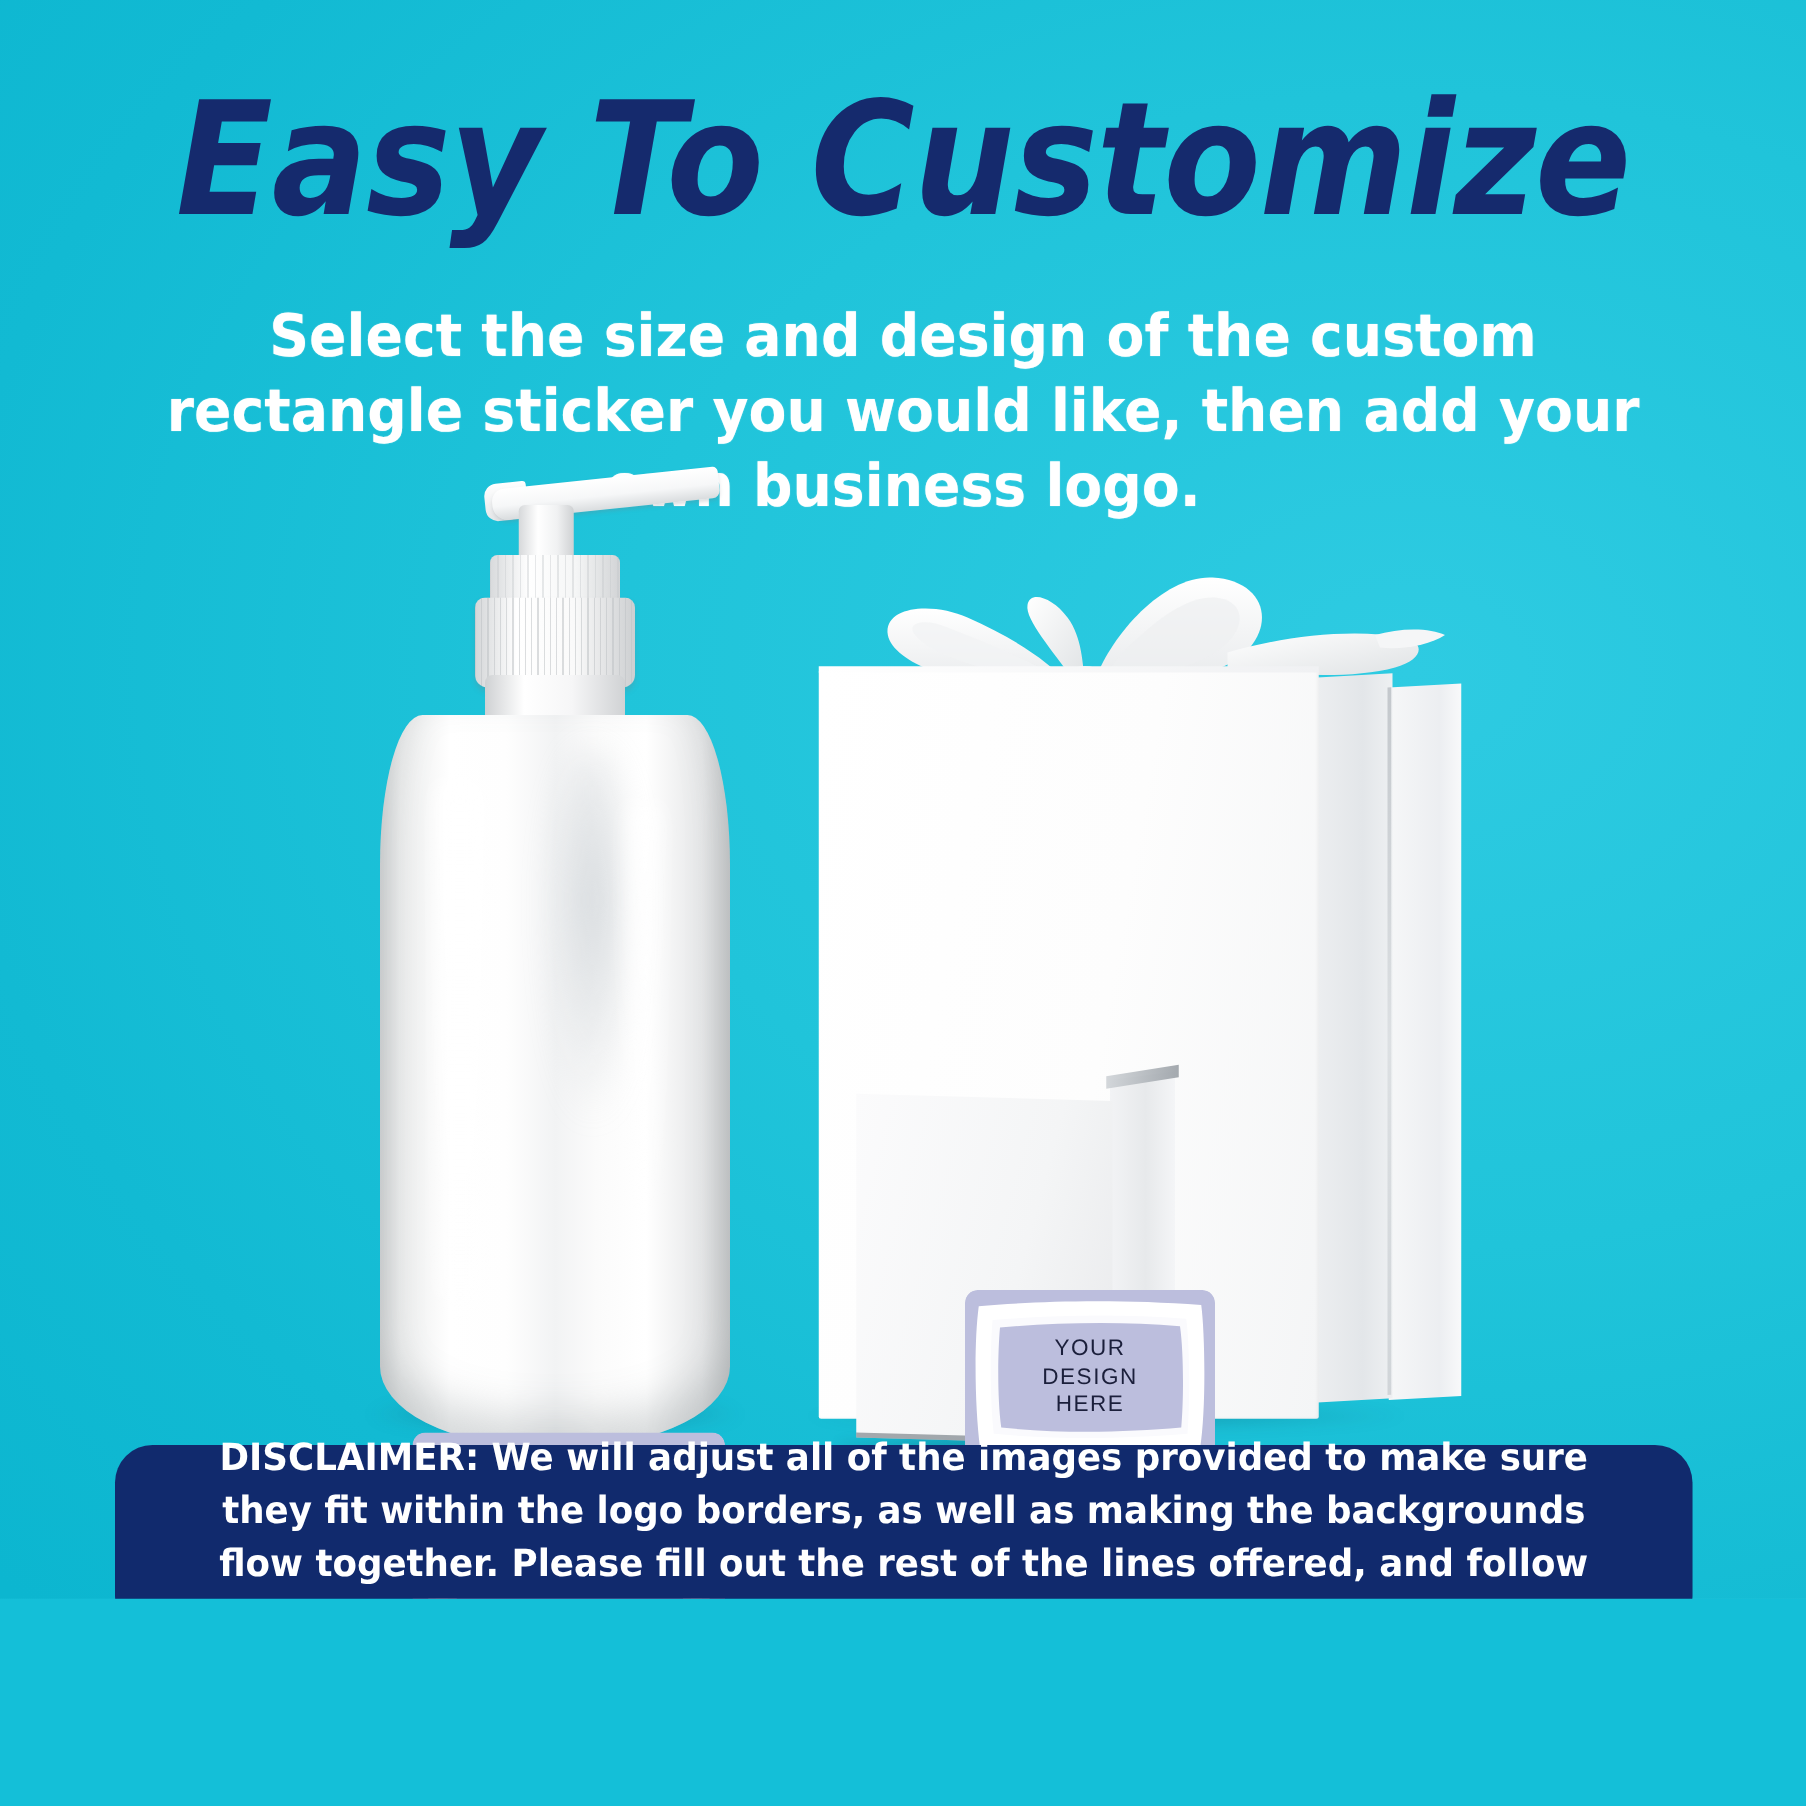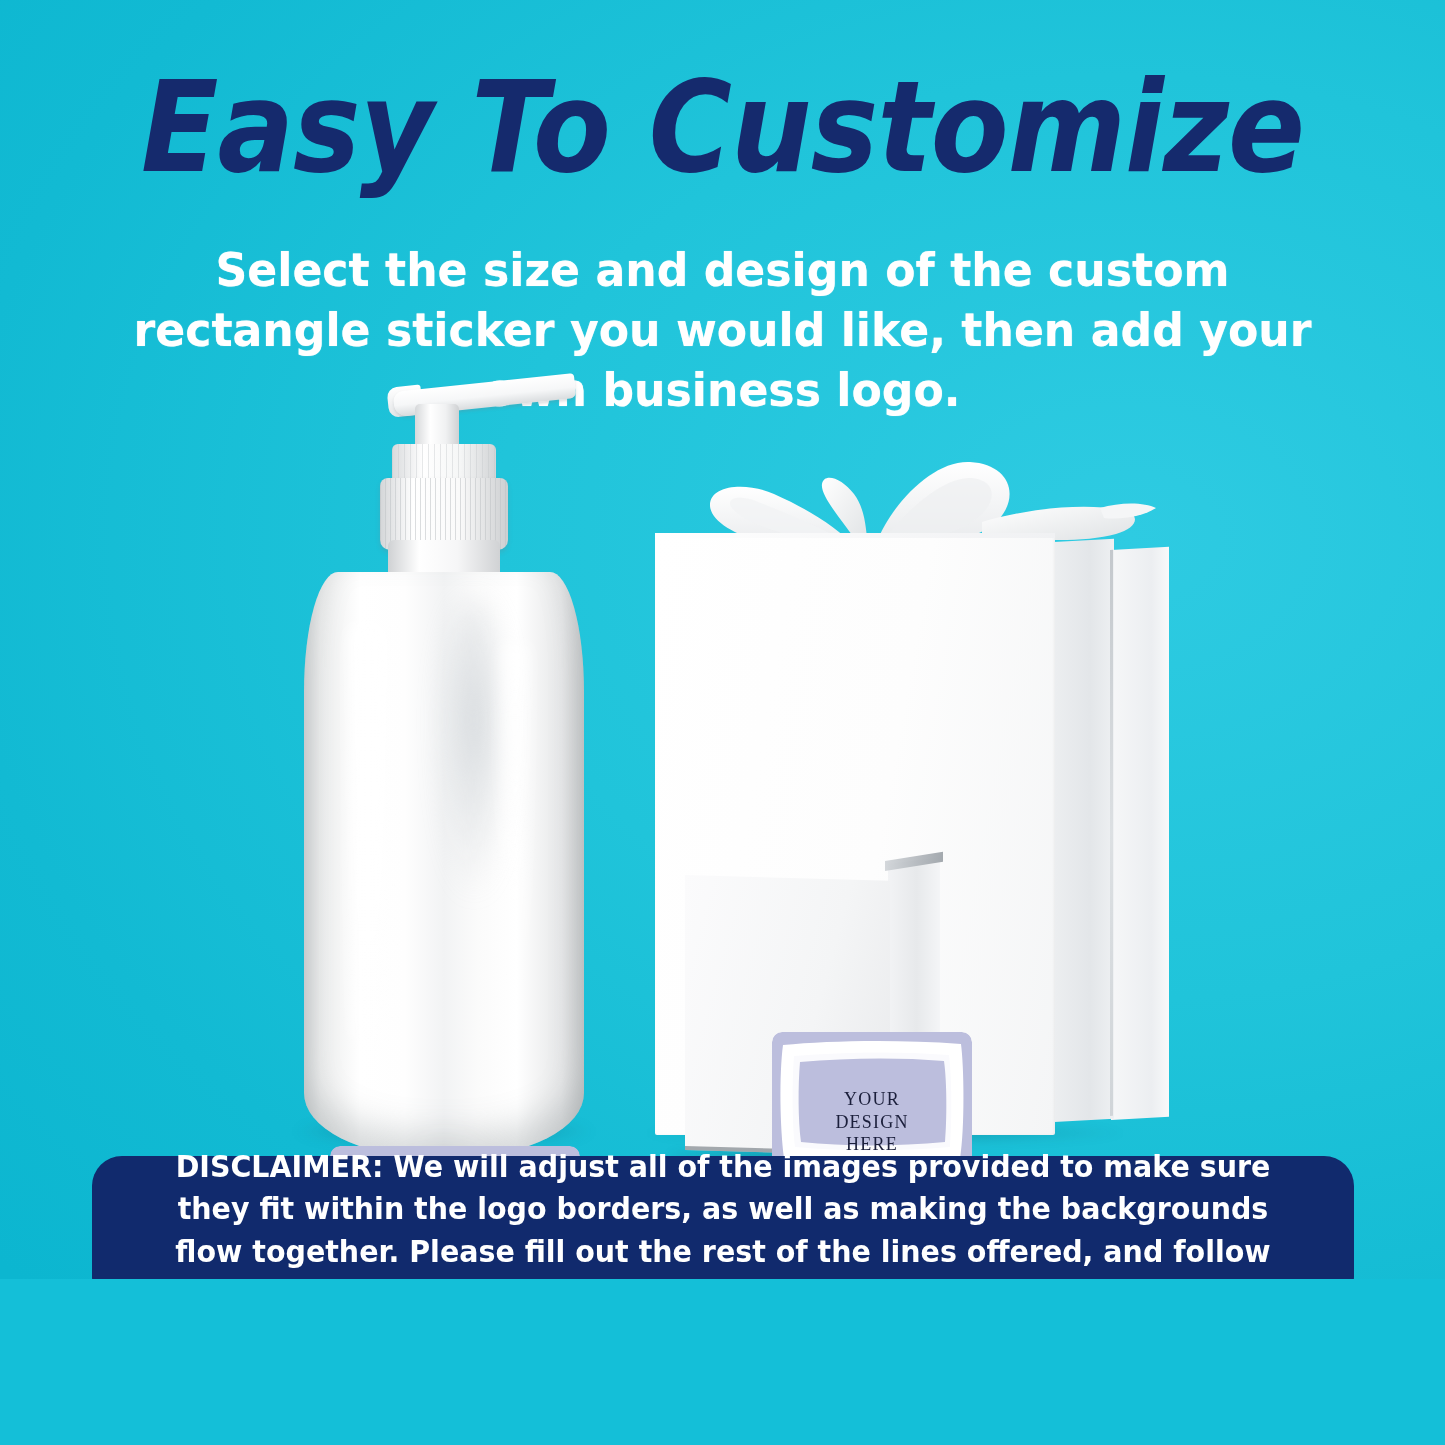--- a/index.html
+++ b/index.html
@@ -193,22 +193,22 @@
     filter:blur(6px);
   }
 
   
   .sticker{position:absolute;border-radius:10px;overflow:hidden;}
   .sticker .lav{position:absolute;inset:0;background:#bcbedd;border-radius:10px;}
   .sticker svg{position:absolute;inset:0;width:100%;height:100%;}
   .sticker .txt{
     position:absolute;left:0;right:0;top:50%;transform:translateY(-50%);
     text-align:center;color:#1b1f3b;
-    font-family:Liberation Serif, serif;
-    font-weight:400;line-height:1.26;letter-spacing:1.5px;margin-top:21px;
+    font-family:Liberation Sans, sans-serif;
+    font-weight:400;line-height:1.26;letter-spacing:1.5px;
   }
 
   .sticker-bottle{left:330px;top:786px;width:250px;height:172px;}
   .sticker-bottle .txt{font-size:23px;}
 
   .sticker-gift{left:772px;top:672px;width:200px;height:138px;}
   .sticker-gift .txt{font-size:18px;letter-spacing:1.2px;}
 
   .sticker-small{left:713px;top:956px;width:160px;height:107px;}
   .sticker-small .txt{font-size:14px;letter-spacing:.8px;}

